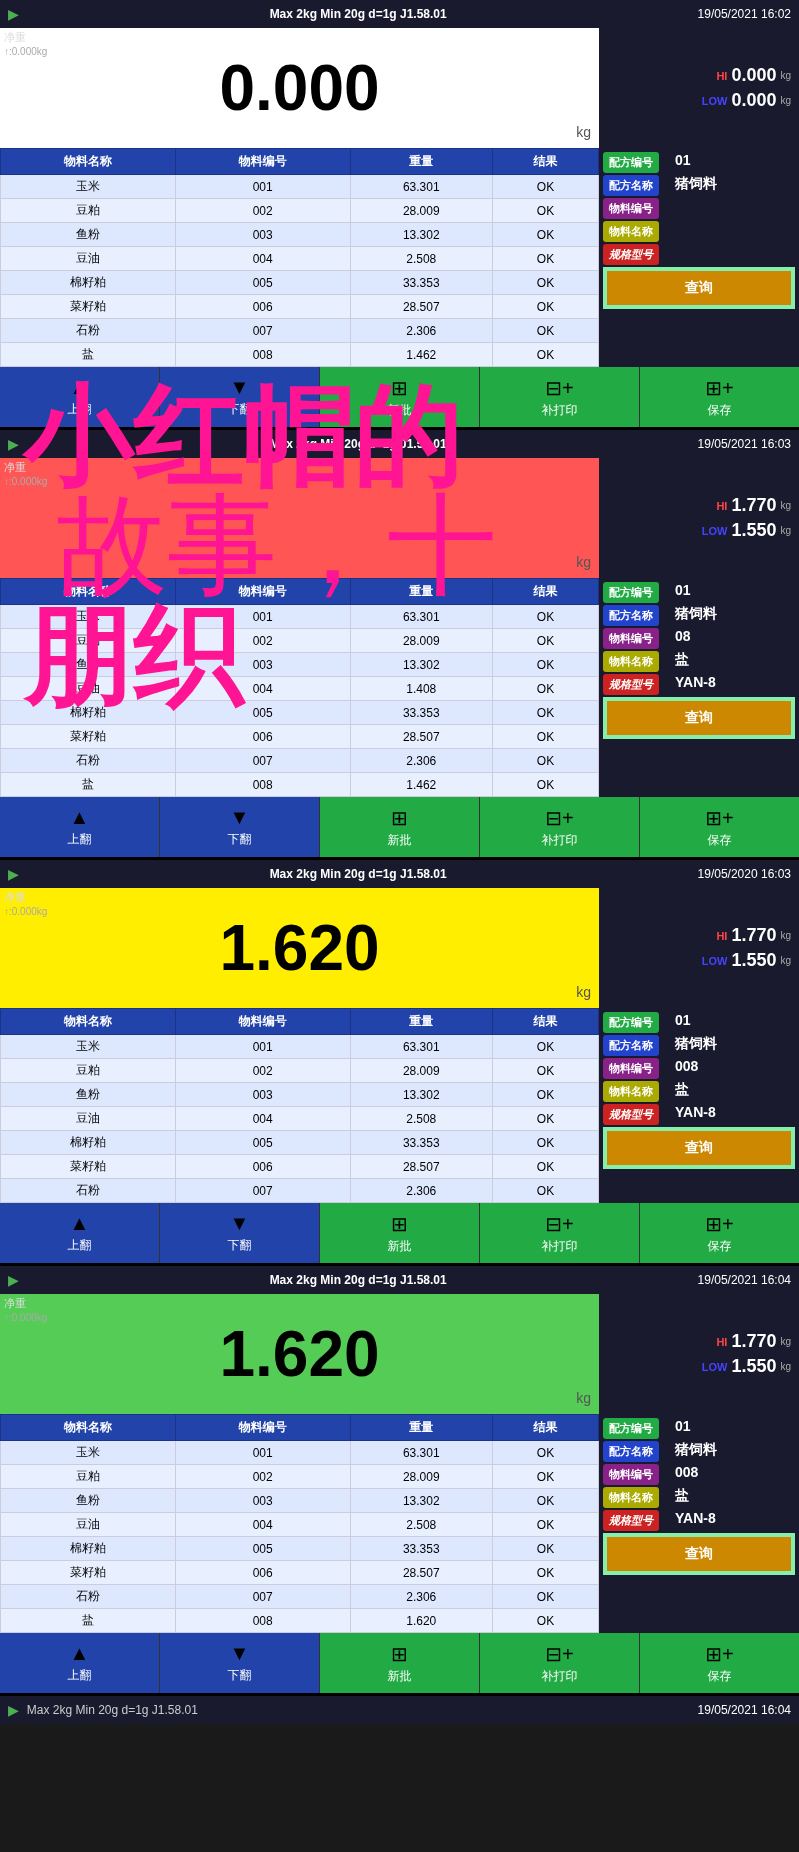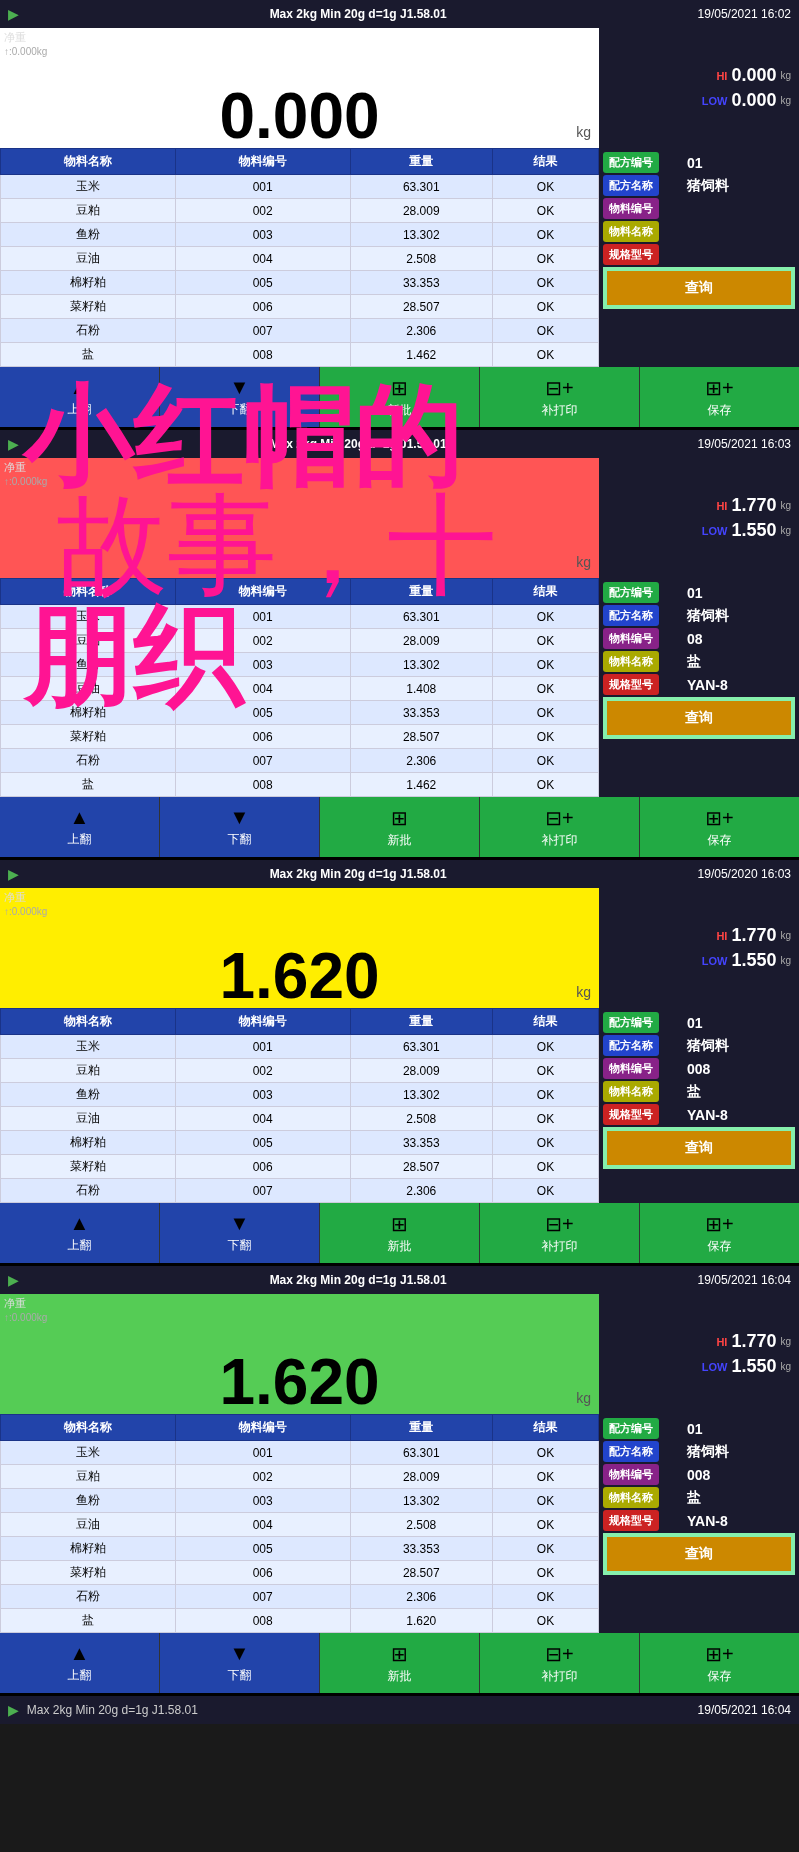--- a/index.html
+++ b/index.html
@@ -86,21 +86,21 @@
 
     
     .weight-area {
       display: flex;
       height: 120px;
     }
     .weight-main {
       flex: 1;
       display: flex;
       flex-direction: column;
-      justify-content: flex-end;
+      justify-content: center;
       align-items: center;
       position: relative;
     }
     .weight-label {
       position: absolute;
       top: 2px;
       left: 4px;
       color: #ddd;
       font-size: 11px;
     }
@@ -209,43 +209,43 @@
     .info-panel {
       width: 200px;
       background: #1a1a2e;
       padding: 4px;
       display: flex;
       flex-direction: column;
       gap: 2px;
     }
     .info-row {
       display: flex;
-      align-items: center;
-      gap: 12px;
+      align-items: flex-start;
+      gap: 0;
     }
     .info-label {
       padding: 3px 6px;
       font-size: 11px;
       font-weight: bold;
       color: #fff;
       border-radius: 3px;
       min-width: 55px;
       text-align: center;
     }
     .info-value {
       color: #fff;
       font-size: 14px;
       font-weight: bold;
       margin-left: 16px;
     }
     .label-green { background: #22aa44; }
     .label-blue { background: #2244cc; }
     .label-purple { background: #882288; }
     .label-yellow { background: #aaaa00; }
-    .label-red { background: #cc2222; }
+    .label-red { background: #cc2222; font-style: italic; }
 
     
     .btn-bar {
       display: flex;
       background: #1a1a2e;
       height: 60px;
     }
     .btn-item {
       flex: 1;
       display: flex;

